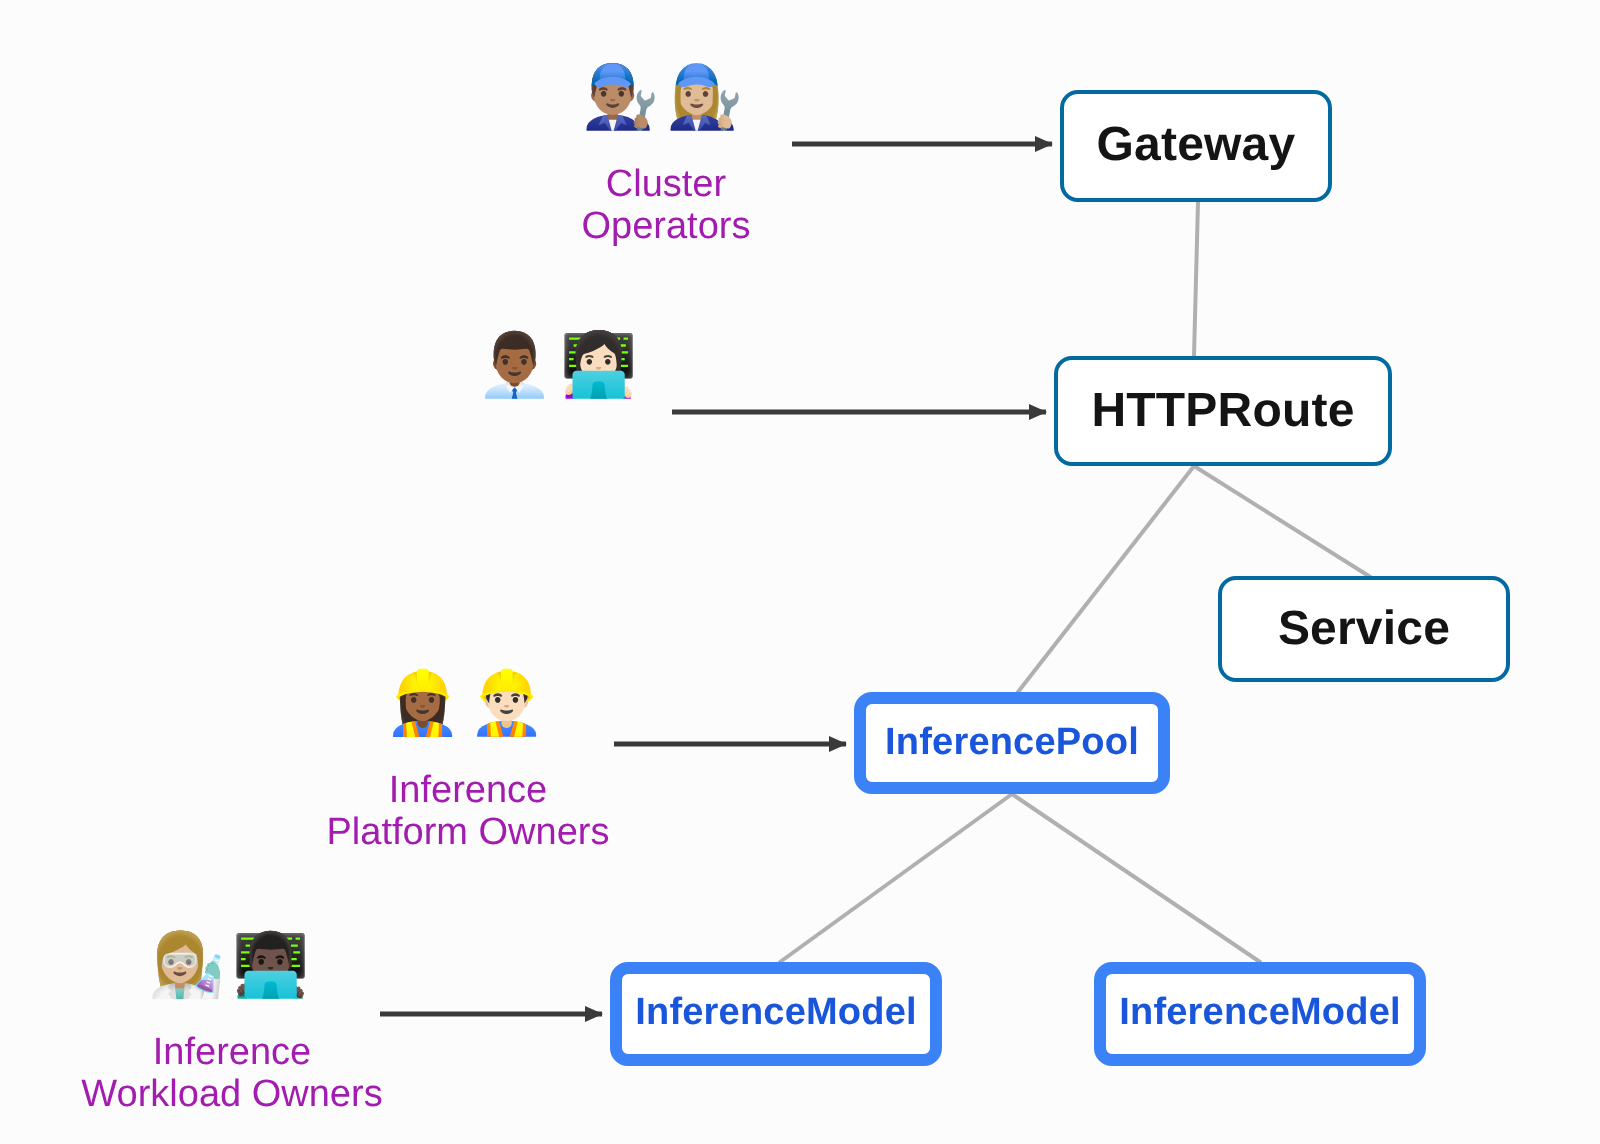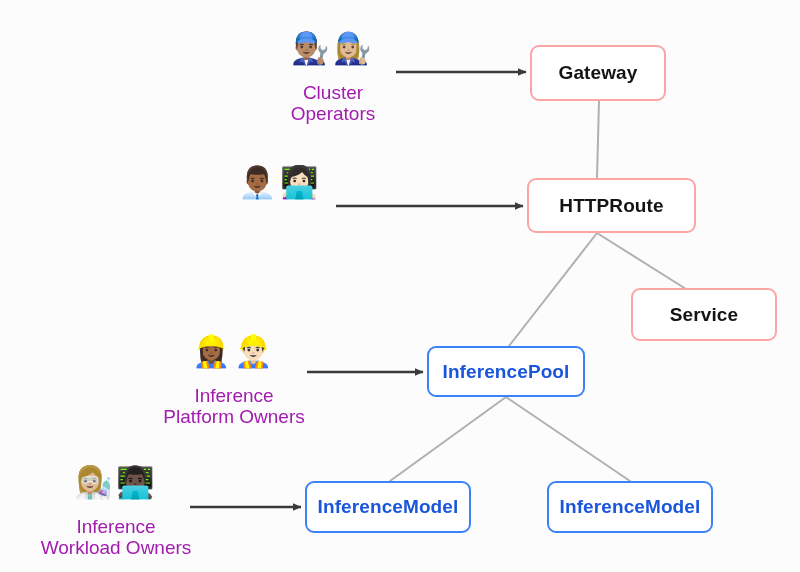--- a/index.html
+++ b/index.html
@@ -29,26 +29,26 @@
     display: flex;
     align-items: center;
     justify-content: center;
     background: #ffffff;
     border-radius: 9px;
     font-weight: bold;
     letter-spacing: 0.1px;
     white-space: nowrap;
   }
   .node.dark {
-    border: 2px solid #fca5a5;
+    border: 2px solid #0369a1;
     color: #141414;
-    font-size: 19px;
+    font-size: 24px;
   }
   .node.blue {
-    border: 2px solid #3b82f6;
+    border: 6px solid #3b82f6;
     color: #1a56db;
     font-size: 19px;
   }
   .actor {
     position: absolute;
     box-sizing: border-box;
     display: flex;
     flex-direction: column;
     align-items: center;
     text-align: center;
@@ -96,21 +96,21 @@
   </svg>
 
   <div class="node dark" style="left:530px; top:45px; width:136px; height:56px;">
     <span>Gateway</span>
   </div>
 
   <div class="node dark" style="left:527px; top:178px; width:169px; height:55px;">
     <span>HTTPRoute</span>
   </div>
 
-  <div class="node dark" style="left:631px; top:288px; width:146px; height:53px;">
+  <div class="node dark" style="left:609px; top:288px; width:146px; height:53px;">
     <span>Service</span>
   </div>
 
   <div class="node blue" style="left:427px; top:346px; width:158px; height:51px;">
     <span>InferencePool</span>
   </div>
 
   <div class="node blue" style="left:305px; top:481px; width:166px; height:52px;">
     <span>InferenceModel</span>
   </div>

